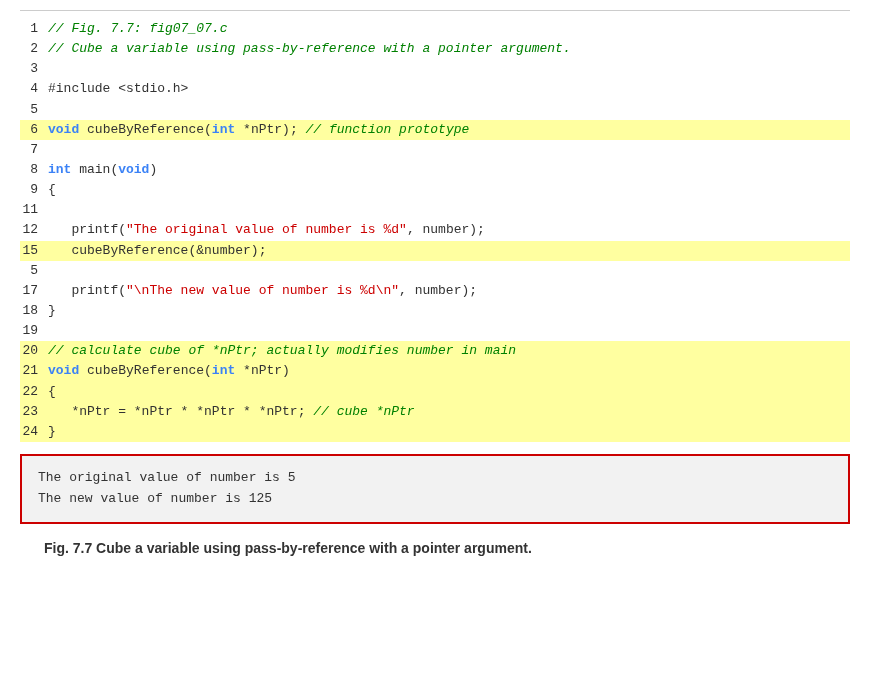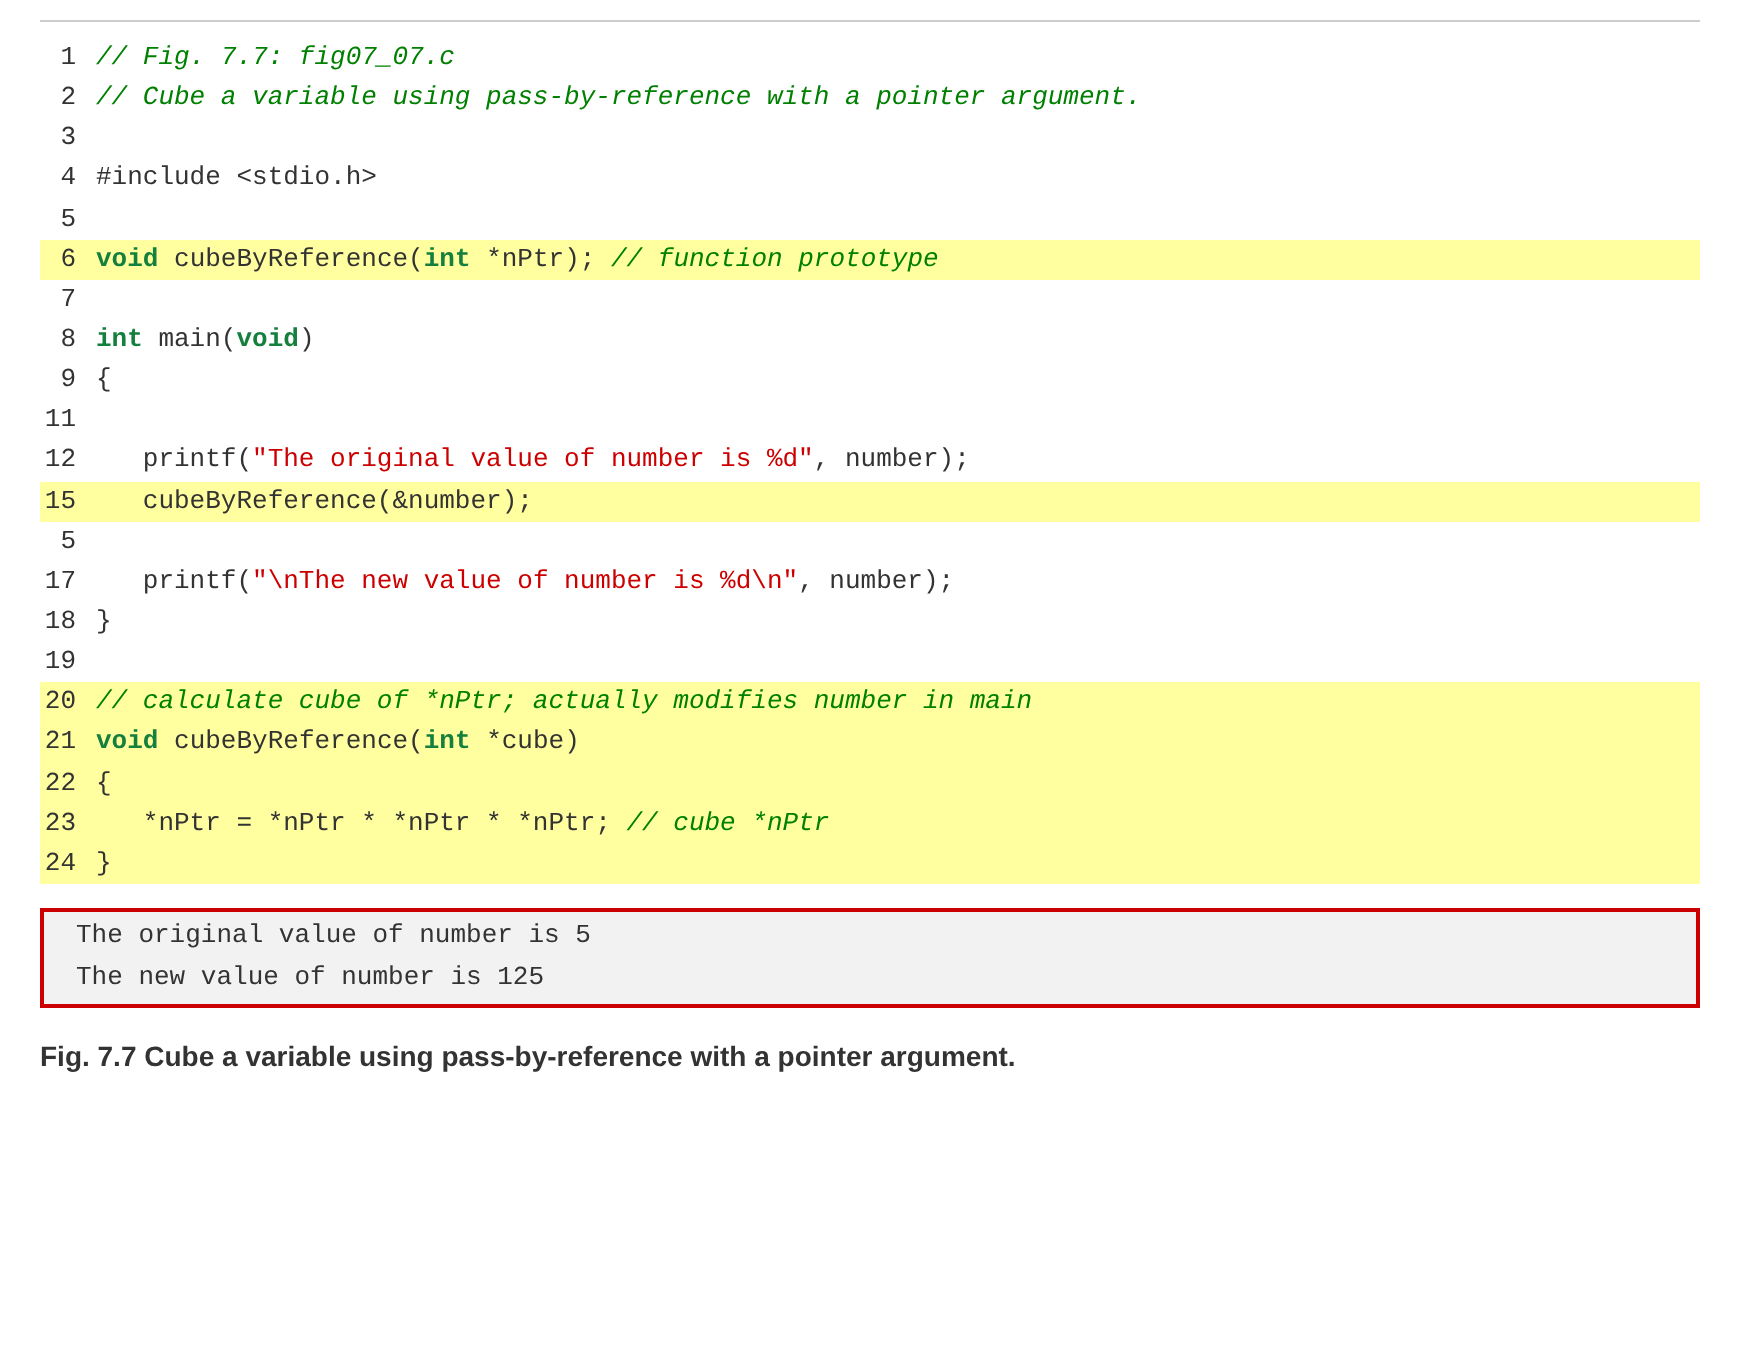--- a/index.html
+++ b/index.html
@@ -41,49 +41,50 @@
       font-weight: normal;
     }
 
     .line-content {
       flex: 1;
       white-space: pre;
     }
 
     
     .c-comment { color: #008000; font-style: italic; }
-    .c-keyword { color: #15803d; font-weight: bold; }
+    .c-keyword { color: #3b82f6; font-weight: bold; }
     .c-string { color: #cc0000; }
     .c-plain { color: #333333; }
 
     .highlight-line-yellow {
       background-color: #ffffa0;
     }
 
     .output-box {
       border: 2px solid #cc0000;
       background: #f2f2f2;
-      padding: 2px 16px;
+      padding: 12px 16px;
       font-family: 'Courier New', Courier, monospace;
       font-size: 13px;
       margin-top: 4px;
       margin-bottom: 16px;
       color: #333;
       line-height: 1.6;
     }
 
     .caption {
       font-family: Arial, sans-serif;
       font-size: 14px;
       color: #333;
       margin-top: 8px;
     }
 
     .caption-bold {
       font-weight: bold;
+      margin-left: 24px;
     }
   </style>
 </head>
 <body>
 
 <div class="code-block">
 
   <div class="code-line">
     <span class="line-num">1</span>
     <span class="line-content c-comment">// Fig. 7.7: fig07_07.c</span>
@@ -167,21 +168,21 @@
     <span class="line-content"> </span>
   </div>
 
   <div class="code-line highlight-line-yellow">
     <span class="line-num">20</span>
     <span class="line-content c-comment">// calculate cube of *nPtr; actually modifies number in main</span>
   </div>
 
   <div class="code-line highlight-line-yellow">
     <span class="line-num">21</span>
-    <span class="line-content"><span class="c-keyword">void</span> <span class="c-plain">cubeByReference(</span><span class="c-keyword">int</span> <span class="c-plain">*cube)</span></span>
+    <span class="line-content"><span class="c-keyword">void</span> <span class="c-plain">cubeByReference(</span><span class="c-keyword">int</span> <span class="c-plain">*nPtr)</span></span>
   </div>
 
   <div class="code-line highlight-line-yellow">
     <span class="line-num">22</span>
     <span class="line-content c-plain">{</span>
   </div>
 
   <div class="code-line highlight-line-yellow">
     <span class="line-num">23</span>
     <span class="line-content c-plain">   *nPtr = *nPtr * *nPtr * *nPtr; <span class="c-comment">// cube *nPtr</span></span>

